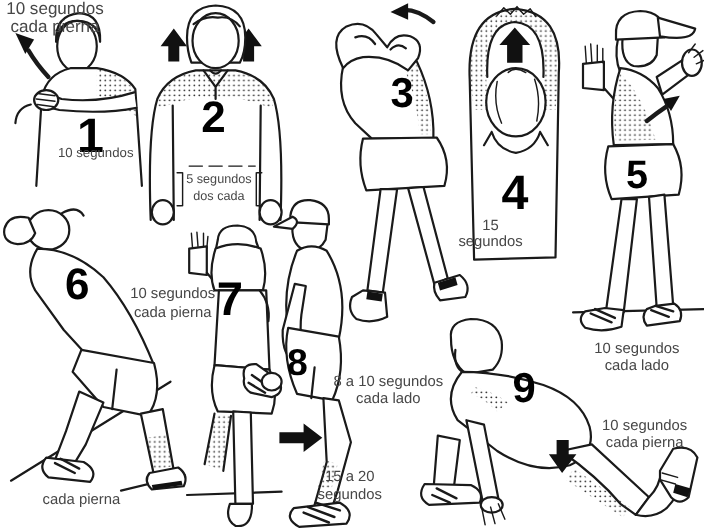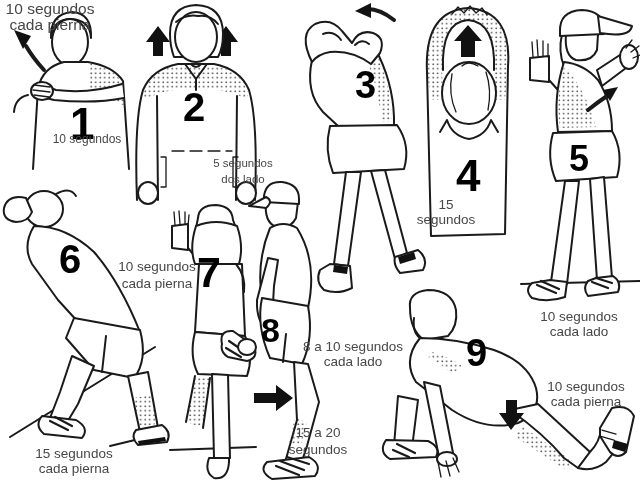--- a/index.html
+++ b/index.html
@@ -22,21 +22,21 @@
   .lbl {
     position:absolute; text-align:center; color:#474747;
     font-size:13.5px; line-height:15px; white-space:nowrap;
   }
   .lbl span { display:block; }
   .num {
     position:absolute; color:#000; font-weight:bold; line-height:1;
   }
   .corner { left:0px;  top:1px;   width:100px; font-size:15.5px; line-height:16px; }
   .l1 { left:46px;  top:131px; width:82px;  font-size:12px;   line-height:16px; }
-  .l2 { left:163px; top:155px; width:72px;  font-size:11.5px; line-height:16px;margin-left:44px; }
+  .l2 { left:163px; top:155px; width:72px;  font-size:11.5px; line-height:16px; }
   .l3 { left:296px; top:291px; width:114px;margin-top:48px; }
   .l4 { left:411px; top:197px; width:70px; }
   .l5 { left:532px; top:309px; width:94px; }
   .l6 { left:22px;  top:446px; width:104px; }
   .l7 { left:113px; top:258px; width:88px;  line-height:17px; }
   .l8 { left:284px; top:424px; width:68px;  line-height:17px; }
   .l9 { left:540px; top:379px; width:92px; }
   .n1 { left:70px;  top:102px; font-size:44px; }
   .n2 { left:183px; top:87px;  font-size:40px; }
   .n3 { left:355px; top:66px;  font-size:38px; }
@@ -228,36 +228,35 @@
   <div class="num n6">6</div>
   <div class="num n7">7</div>
   <div class="num n8">8</div>
   <div class="num n9">9</div>
 
   <div class="lbl l1">
     <span>10 segundos</span>
   </div>
   <div class="lbl l2">
     <span>5 segundos</span>
-    <span>dos lado</span>
+    <span>dos cada</span>
   </div>
   <div class="lbl l3">
     <span>8 a 10 segundos</span>
     <span>cada lado</span>
   </div>
   <div class="lbl l4">
     <span>15</span>
     <span>segundos</span>
   </div>
   <div class="lbl l5">
     <span>10 segundos</span>
     <span>cada lado</span>
   </div>
   <div class="lbl l6">
-    <span>15 segundos</span>
     <span>cada pierna</span>
   </div>
   <div class="lbl l7">
     <span>10 segundos</span>
     <span>cada pierna</span>
   </div>
   <div class="lbl l8">
     <span>15 a 20</span>
     <span>segundos</span>
   </div>

